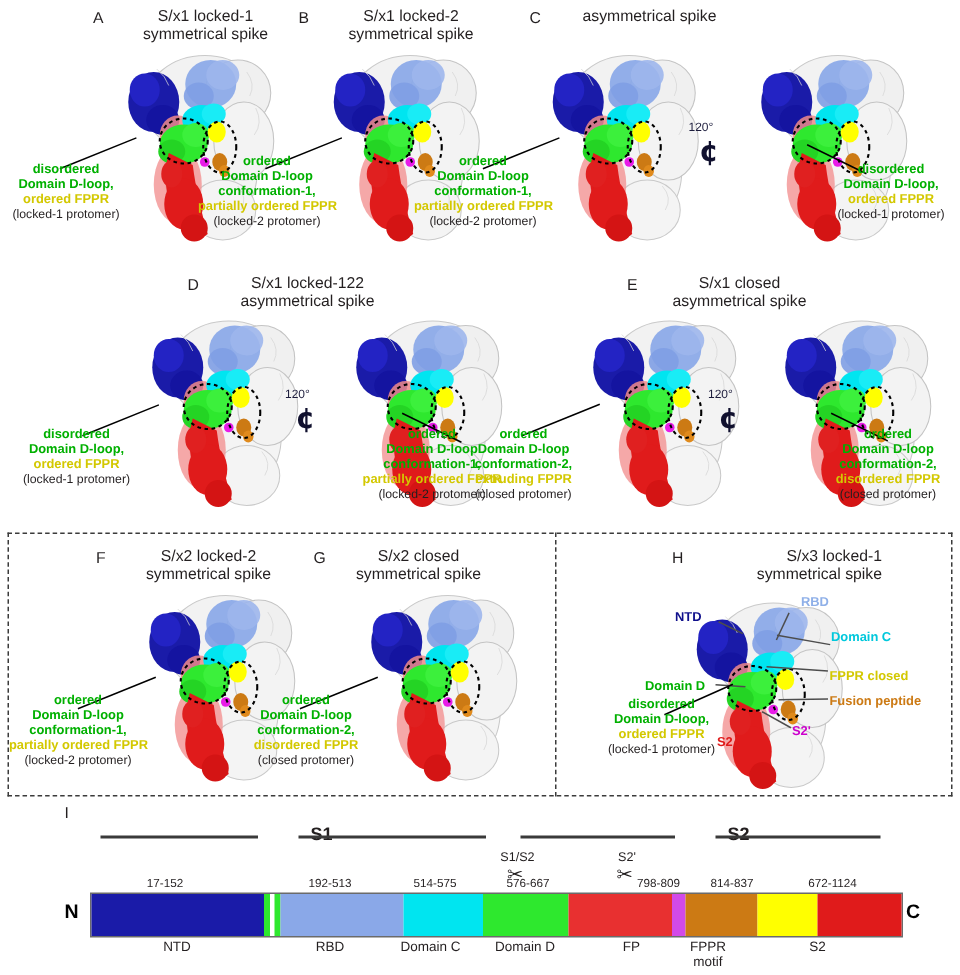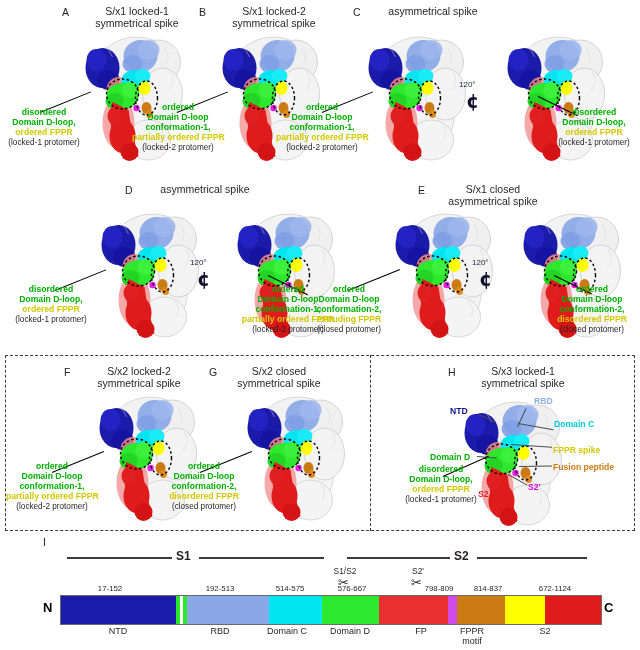--- a/index.html
+++ b/index.html
@@ -32,21 +32,21 @@
   .spike{position:absolute;}
   .spike svg{display:block;}
 
   
   .hlbl{position:absolute;font-size:8.6px;font-weight:bold;white-space:nowrap;}
   .hline{position:absolute;background:#4d4d4d;height:1.1px;transform-origin:0 50%;}
 
   
   .dom-wrap{position:absolute;left:0;top:533px;width:640px;height:117px;}
   .seg-rule{position:absolute;height:1.6px;background:#3a3a3a;}
-  .seg-name{position:absolute;font-size:12px;font-weight:bold;color:#231f20;}
+  .seg-name{position:absolute;font-size:12px;font-weight:bold;color:#231f20;margin-left:31px;}
   .bar{position:absolute;display:flex;border:1px solid #6b6b6b;box-sizing:content-box;}
   .bar .seg{height:100%;}
   .rng{position:absolute;font-size:7.8px;color:#231f20;text-align:center;white-space:nowrap;}
   .dlabel{position:absolute;font-size:9px;color:#231f20;text-align:center;white-space:nowrap;line-height:10px;}
   .term{position:absolute;font-size:13px;font-weight:bold;color:#000;}
   .site{position:absolute;font-size:8.4px;color:#231f20;text-align:center;white-space:nowrap;}
   .scissor{position:absolute;font-size:13px;color:#231f20;line-height:1;}
 </style>
 </head>
 <body>
@@ -170,20 +170,21 @@
   <div class="leader" style="left:538px;top:96px;width:44px;transform:rotate(26deg);"></div>
   <div class="abs cap ctr" style="left:552px;top:108px;width:84px;">
     <div class="g">disordered</div>
     <div class="g">Domain D-loop,</div>
     <div class="y">ordered FPPR</div>
     <div class="blk">(locked-1 protomer)</div>
   </div>
 
   <div class="abs panel-letter" style="left:125px;top:184px;">D</div>
   <div class="abs panel-title" style="left:135px;top:183px;width:140px;">
+    <div>S/x1 locked-122</div>
     <div>asymmetrical spike</div>
   </div>
   <div class="spike" style="left:88px;top:205px;">
     <svg width="115" height="140" viewBox="0 0 110 140">
         <use href="#spike-model"></use>
       </svg>
   </div>
   <div class="spike" style="left:224px;top:205px;">
     <svg width="115" height="140" viewBox="0 0 110 140">
         <use href="#spike-model"></use>
@@ -276,40 +277,40 @@
   <div class="leader" style="left:200px;top:472px;width:56px;transform:rotate(-22deg);"></div>
   <div class="abs cap ctr" style="left:158px;top:462px;width:92px;">
     <div class="g">ordered</div>
     <div class="g">Domain D-loop</div>
     <div class="g">conformation-2,</div>
     <div class="y">disordered FPPR</div>
     <div class="blk">(closed protomer)</div>
   </div>
 
   <div class="abs panel-letter" style="left:448px;top:366px;">H</div>
-  <div class="abs panel-title" style="left:458px;top:365px;width:130px;">
+  <div class="abs panel-title" style="left:458px;top:365px;width:130px;text-align:right;">
     <div>S/x3 locked-1</div>
     <div>symmetrical spike</div>
   </div>
   <div class="spike" style="left:451px;top:393px;">
     <svg width="115" height="140" viewBox="0 0 110 140">
         <use href="#spike-model"></use>
       </svg>
   </div>
 
   <div class="hlbl" style="left:450px;top:406px;color:#10108c;">NTD</div>
   <div class="hline" style="left:479px;top:414px;width:18px;transform:rotate(26deg);"></div>
 
   <div class="hlbl" style="left:534px;top:396px;color:#8fb0e8;">RBD</div>
   <div class="hline" style="left:526px;top:408px;width:20px;transform:rotate(115deg);"></div>
 
   <div class="hlbl" style="left:554px;top:419px;color:#00c8dc;">Domain C</div>
   <div class="hline" style="left:518px;top:423px;width:36px;transform:rotate(10deg);"></div>
 
-  <div class="hlbl" style="left:553px;top:445px;color:#d3c800;">FPPR spike</div>
+  <div class="hlbl" style="left:553px;top:445px;color:#d3c800;">FPPR closed</div>
   <div class="hline" style="left:511px;top:444px;width:41px;transform:rotate(4deg);"></div>
 
   <div class="hlbl" style="left:553px;top:462px;color:#cc7a14;">Fusion peptide</div>
   <div class="hline" style="left:519px;top:466px;width:33px;transform:rotate(-1deg);"></div>
 
   <div class="hlbl" style="left:430px;top:452px;color:#00b000;">Domain D</div>
   <div class="hline" style="left:477px;top:456px;width:20px;transform:rotate(4deg);"></div>
 
   <div class="hlbl" style="left:528px;top:482px;color:#cc00cc;">S2'</div>
   <div class="hline" style="left:508px;top:474px;width:22px;transform:rotate(29deg);"></div>

